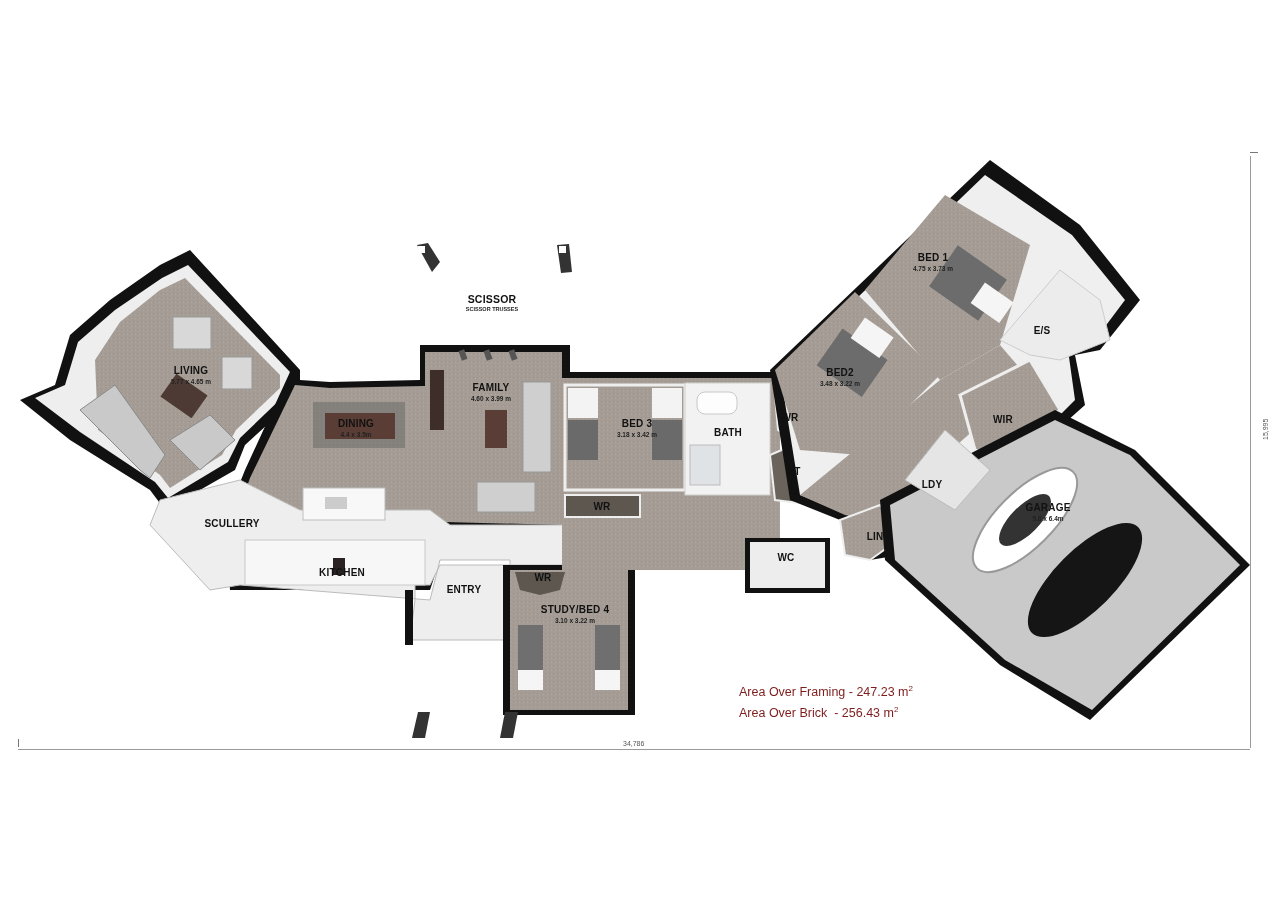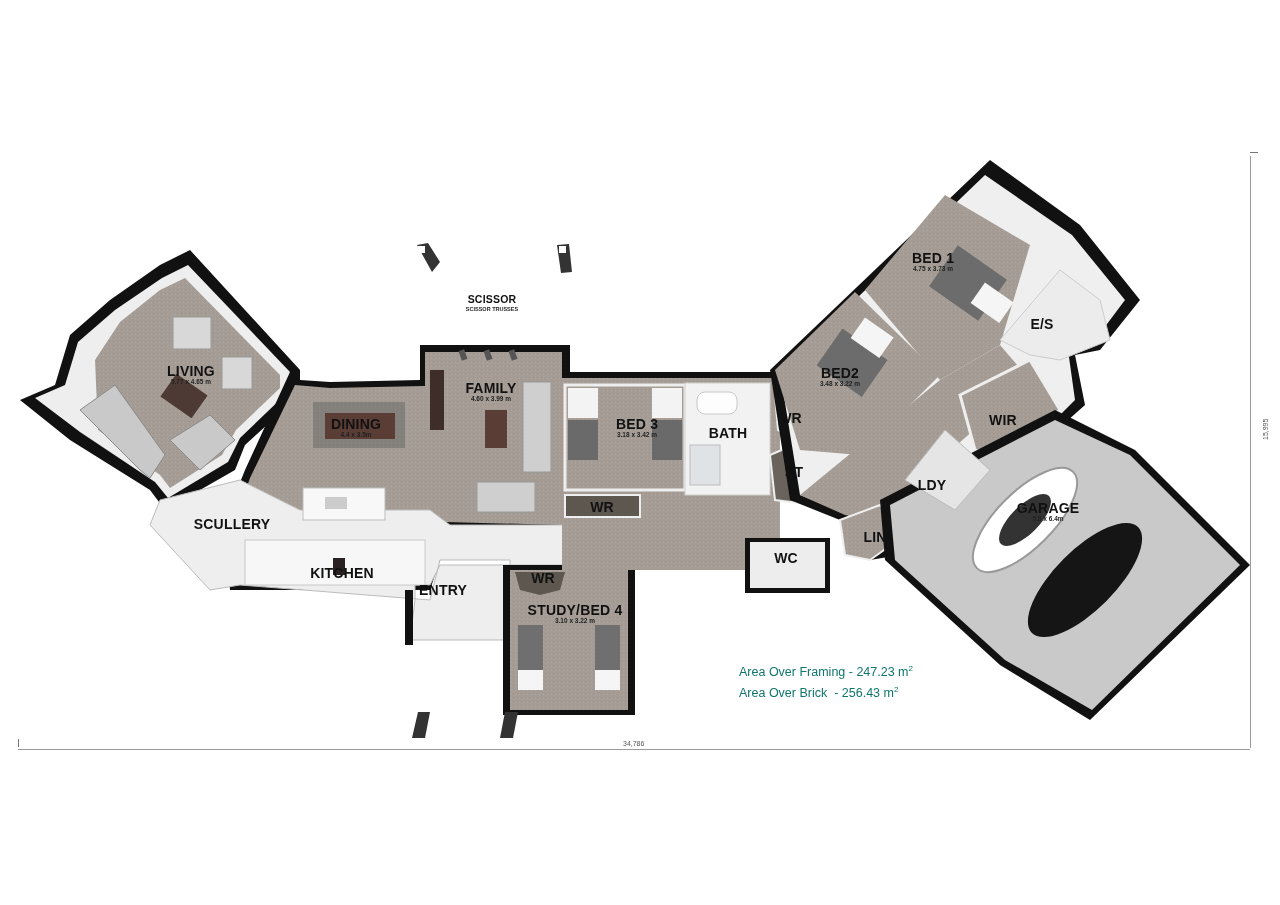--- a/index.html
+++ b/index.html
@@ -1,22 +1,22 @@
 <!DOCTYPE html>
 <html><head>
 <meta charset="utf-8">
 <style>
   html, body { margin: 0; padding: 0; background: #ffffff; }
   body { width: 1280px; height: 905px; position: relative; overflow: hidden; font-family: "Liberation Sans", sans-serif; }
   #plan { position: absolute; left: 0; top: 0; width: 1280px; height: 905px; }
   .lbl { position: absolute; transform: translate(-50%, -50%); text-align: center; white-space: nowrap; color: #111; pointer-events: none; }
-  .lbl .n { font-weight: bold; font-size: 14px; letter-spacing: 0.2px; display: block; line-height: 12px; }
+  .lbl .n { font-weight: bold; font-size: 10px; letter-spacing: 0.2px; display: block; line-height: 12px; }
   .lbl .d { font-weight: bold; font-size: 6.5px; display: block; line-height: 9px; color: #222; }
   .lbl.big .n { font-size: 10.5px; }
-  .area { position: absolute; left: 739px; top: 660px; font-size: 12.5px; color: #0f766e; line-height: 17px; }
+  .area { position: absolute; left: 739px; top: 680px; font-size: 12.5px; color: #7f1d1d; line-height: 17px; }
   .area sup { font-size: 8px; }
   .dim-h { position: absolute; left: 18px; top: 749px; width: 1232px; height: 1px; background: #9a9a9a; }
   .dim-h-label { position: absolute; left: 623px; top: 740px; font-size: 7px; color: #555; }
   .dim-v { position: absolute; left: 1250px; top: 156px; width: 1px; height: 592px; background: #9a9a9a; }
   .dim-v-label { position: absolute; left: 1262px; top: 440px; font-size: 7px; color: #555; transform: rotate(-90deg); transform-origin: left top; }
   .tick { position: absolute; width: 1px; height: 8px; background: #777; }
 </style>
 </head>
 <body>
 
@@ -163,21 +163,21 @@
   <span class="n">BATH</span>
 </div>
 <div class="lbl" style="left:840px; top:377px;">
   <span class="n">BED2</span>
   <span class="d">3.48 x 3.22 m</span>
 </div>
 <div class="lbl" style="left:933px; top:262px;">
   <span class="n">BED 1</span>
   <span class="d">4.75 x 3.73 m</span>
 </div>
-<div class="lbl" style="left:1042px; top:324px;">
+<div class="lbl" style="left:1042px; top:331px;">
   <span class="n">E/S</span>
 </div>
 <div class="lbl" style="left:1003px; top:420px;">
   <span class="n">WIR</span>
 </div>
 <div class="lbl" style="left:790px; top:418px;">
   <span class="n">WR</span>
 </div>
 <div class="lbl" style="left:794px; top:472px;">
   <span class="n">ST</span>
@@ -197,21 +197,21 @@
 </div>
 <div class="lbl" style="left:602px; top:507px;">
   <span class="n">WR</span>
 </div>
 <div class="lbl" style="left:232px; top:524px;">
   <span class="n">SCULLERY</span>
 </div>
 <div class="lbl" style="left:342px; top:537px;margin-top:36px;">
   <span class="n">KITCHEN</span>
 </div>
-<div class="lbl" style="left:443px; top:590px;">
+<div class="lbl" style="left:464px; top:590px;">
   <span class="n">ENTRY</span>
 </div>
 <div class="lbl" style="left:543px; top:578px;">
   <span class="n">WR</span>
 </div>
 <div class="lbl" style="left:575px; top:614px;">
   <span class="n">STUDY/BED 4</span>
   <span class="d">3.10 x 3.22 m</span>
 </div>
 

